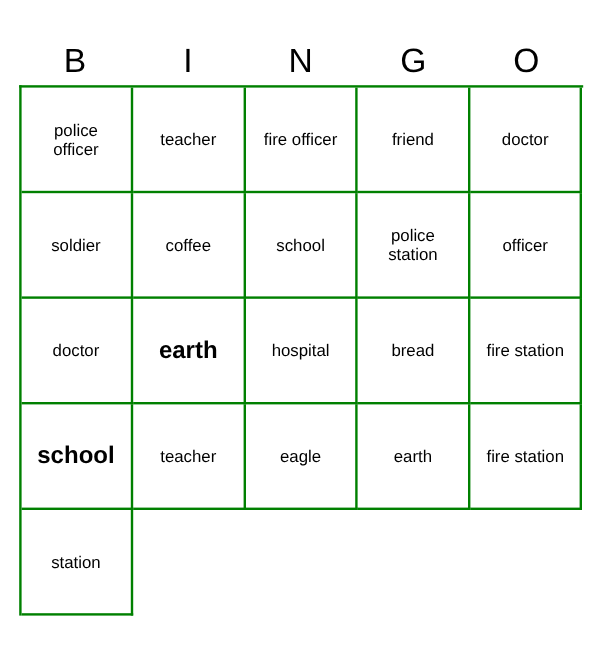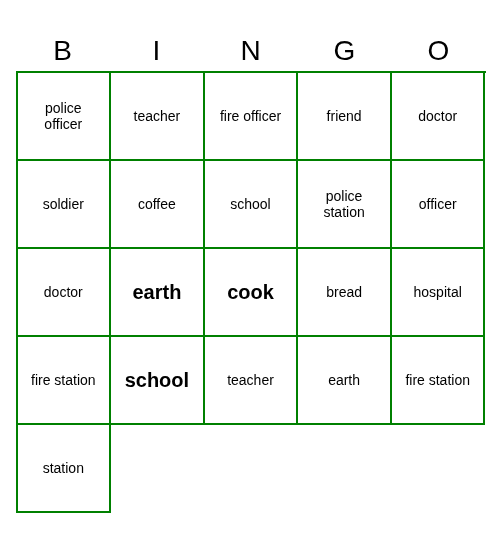--- a/index.html
+++ b/index.html
@@ -82,23 +82,23 @@
       <div class="bingo-cell">fire officer</div>
       <div class="bingo-cell">friend</div>
       <div class="bingo-cell">doctor</div>
       <div class="bingo-cell">soldier</div>
       <div class="bingo-cell">coffee</div>
       <div class="bingo-cell">school</div>
       <div class="bingo-cell">police station</div>
       <div class="bingo-cell">officer</div>
       <div class="bingo-cell">doctor</div>
       <div class="bingo-cell large-text">earth</div>
-      <div class="bingo-cell large-text">cook</div>
+      <div class="bingo-cell">hospital</div>
       <div class="bingo-cell">bread</div>
-      <div class="bingo-cell">hospital</div>
       <div class="bingo-cell">fire station</div>
       <div class="bingo-cell large-text">school</div>
       <div class="bingo-cell">teacher</div>
+      <div class="bingo-cell">eagle</div>
       <div class="bingo-cell">earth</div>
       <div class="bingo-cell">fire station</div>
       <div class="bingo-cell">station</div>
     </div>
 </div>
 
 </body></html>

